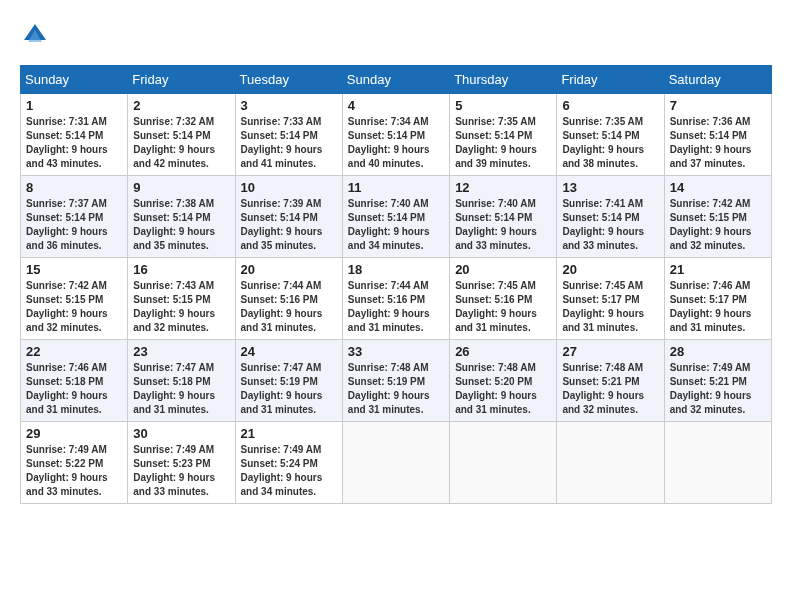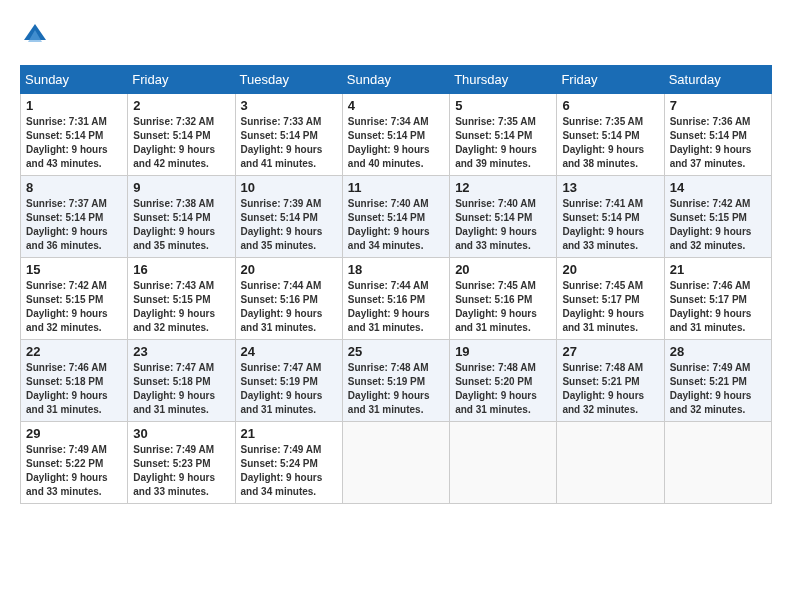--- a/index.html
+++ b/index.html
@@ -208,25 +208,25 @@
       </td>
         <td>
         <span class="day-num">23</span>
         <span class="cell-text">Sunrise: 7:47 AM<br>Sunset: 5:18 PM<br>Daylight: 9 hours and 31 minutes.</span>
       </td>
         <td>
         <span class="day-num">24</span>
         <span class="cell-text">Sunrise: 7:47 AM<br>Sunset: 5:19 PM<br>Daylight: 9 hours and 31 minutes.</span>
       </td>
         <td>
-        <span class="day-num">25</span>
+        <span class="day-num">33</span>
         <span class="cell-text">Sunrise: 7:48 AM<br>Sunset: 5:19 PM<br>Daylight: 9 hours and 31 minutes.</span>
       </td>
         <td>
-        <span class="day-num">19</span>
+        <span class="day-num">26</span>
         <span class="cell-text">Sunrise: 7:48 AM<br>Sunset: 5:20 PM<br>Daylight: 9 hours and 31 minutes.</span>
       </td>
         <td>
         <span class="day-num">27</span>
         <span class="cell-text">Sunrise: 7:48 AM<br>Sunset: 5:21 PM<br>Daylight: 9 hours and 32 minutes.</span>
       </td>
         <td>
         <span class="day-num">28</span>
         <span class="cell-text">Sunrise: 7:49 AM<br>Sunset: 5:21 PM<br>Daylight: 9 hours and 32 minutes.</span>
       </td>

